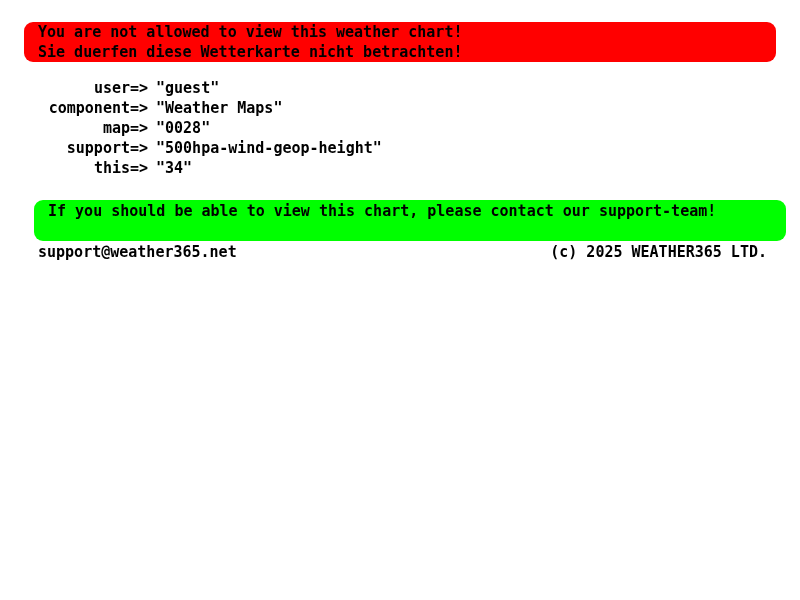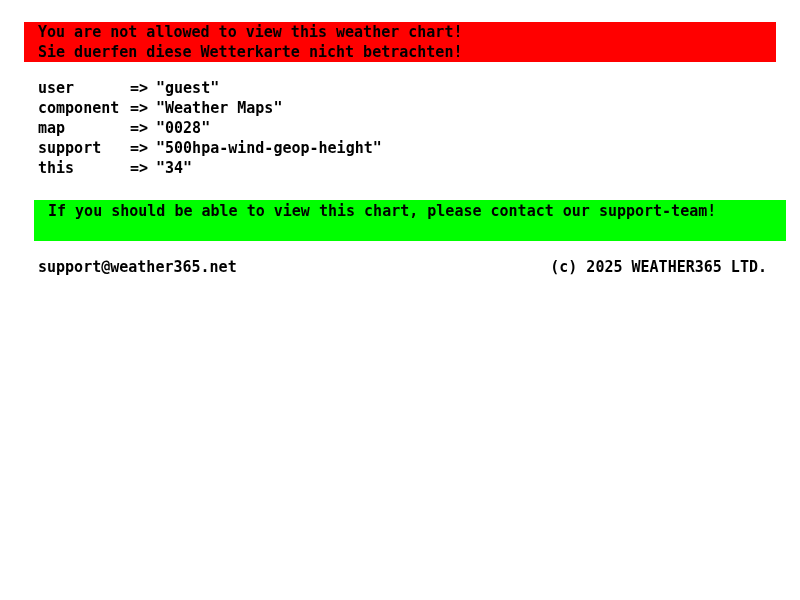--- a/index.html
+++ b/index.html
@@ -1,15 +1,15 @@
 <!DOCTYPE html>
 <html><head>
 <meta charset="utf-8">
 <style>
-  * { margin: 0; padding: 0; box-sizing: border-box; }
+  * { margin: 0; padding: 0; box-sizing: border-box; border-radius: 9px; }
   html, body {
     width: 800px; height: 600px;
     background: #ffffff;
     overflow: hidden;
   }
   body {
     position: relative;
     font-family: "DejaVu Sans Mono", monospace;
     font-weight: bold;
     font-size: 15px;
@@ -40,27 +40,27 @@
   .kv-block {
     position: absolute;
     left: 38px;
     top: 78px;
   }
   .kv-row {
     display: flex;
     height: 20px;
     white-space: pre;
   }
-  .kv-key   { width: 92px; }
+  .kv-key   { width: 92px; text-align: right; }
   .kv-arrow { width: 26px; }
   .kv-value { }
   .footer-row {
     position: absolute;
     left: 38px;
-    top: 257px;
+    top: 242px;
     width: 729px;
     height: 20px;
     display: flex;
     justify-content: space-between;
     white-space: pre;
   }
 </style>
 </head>
 <body>
 

